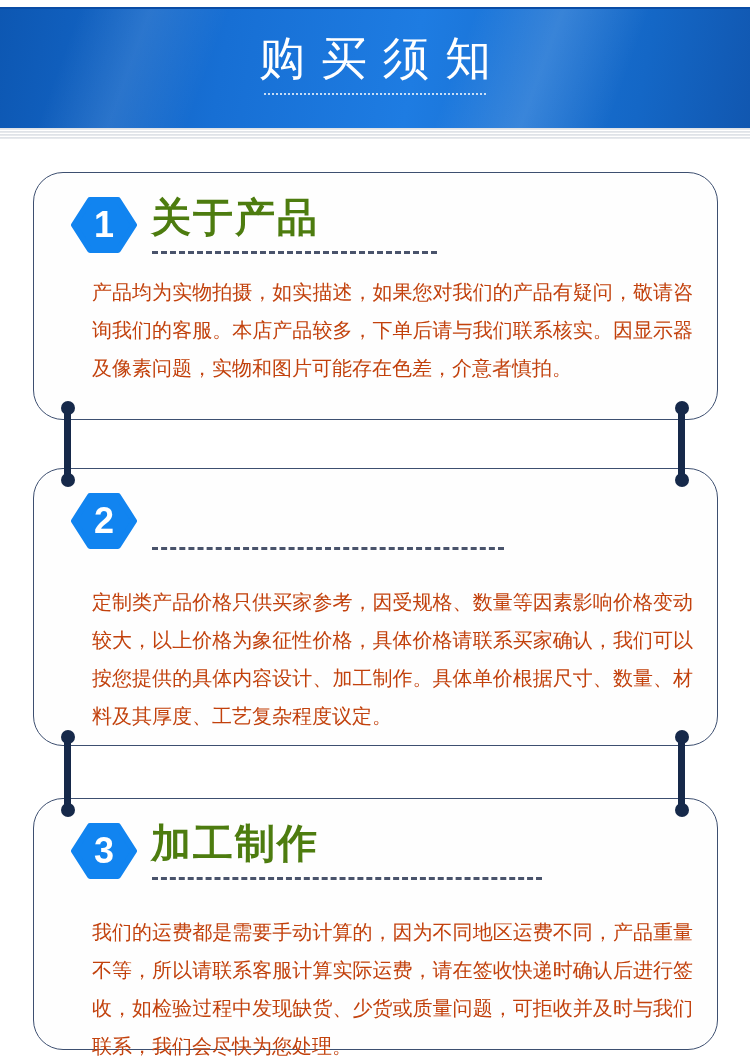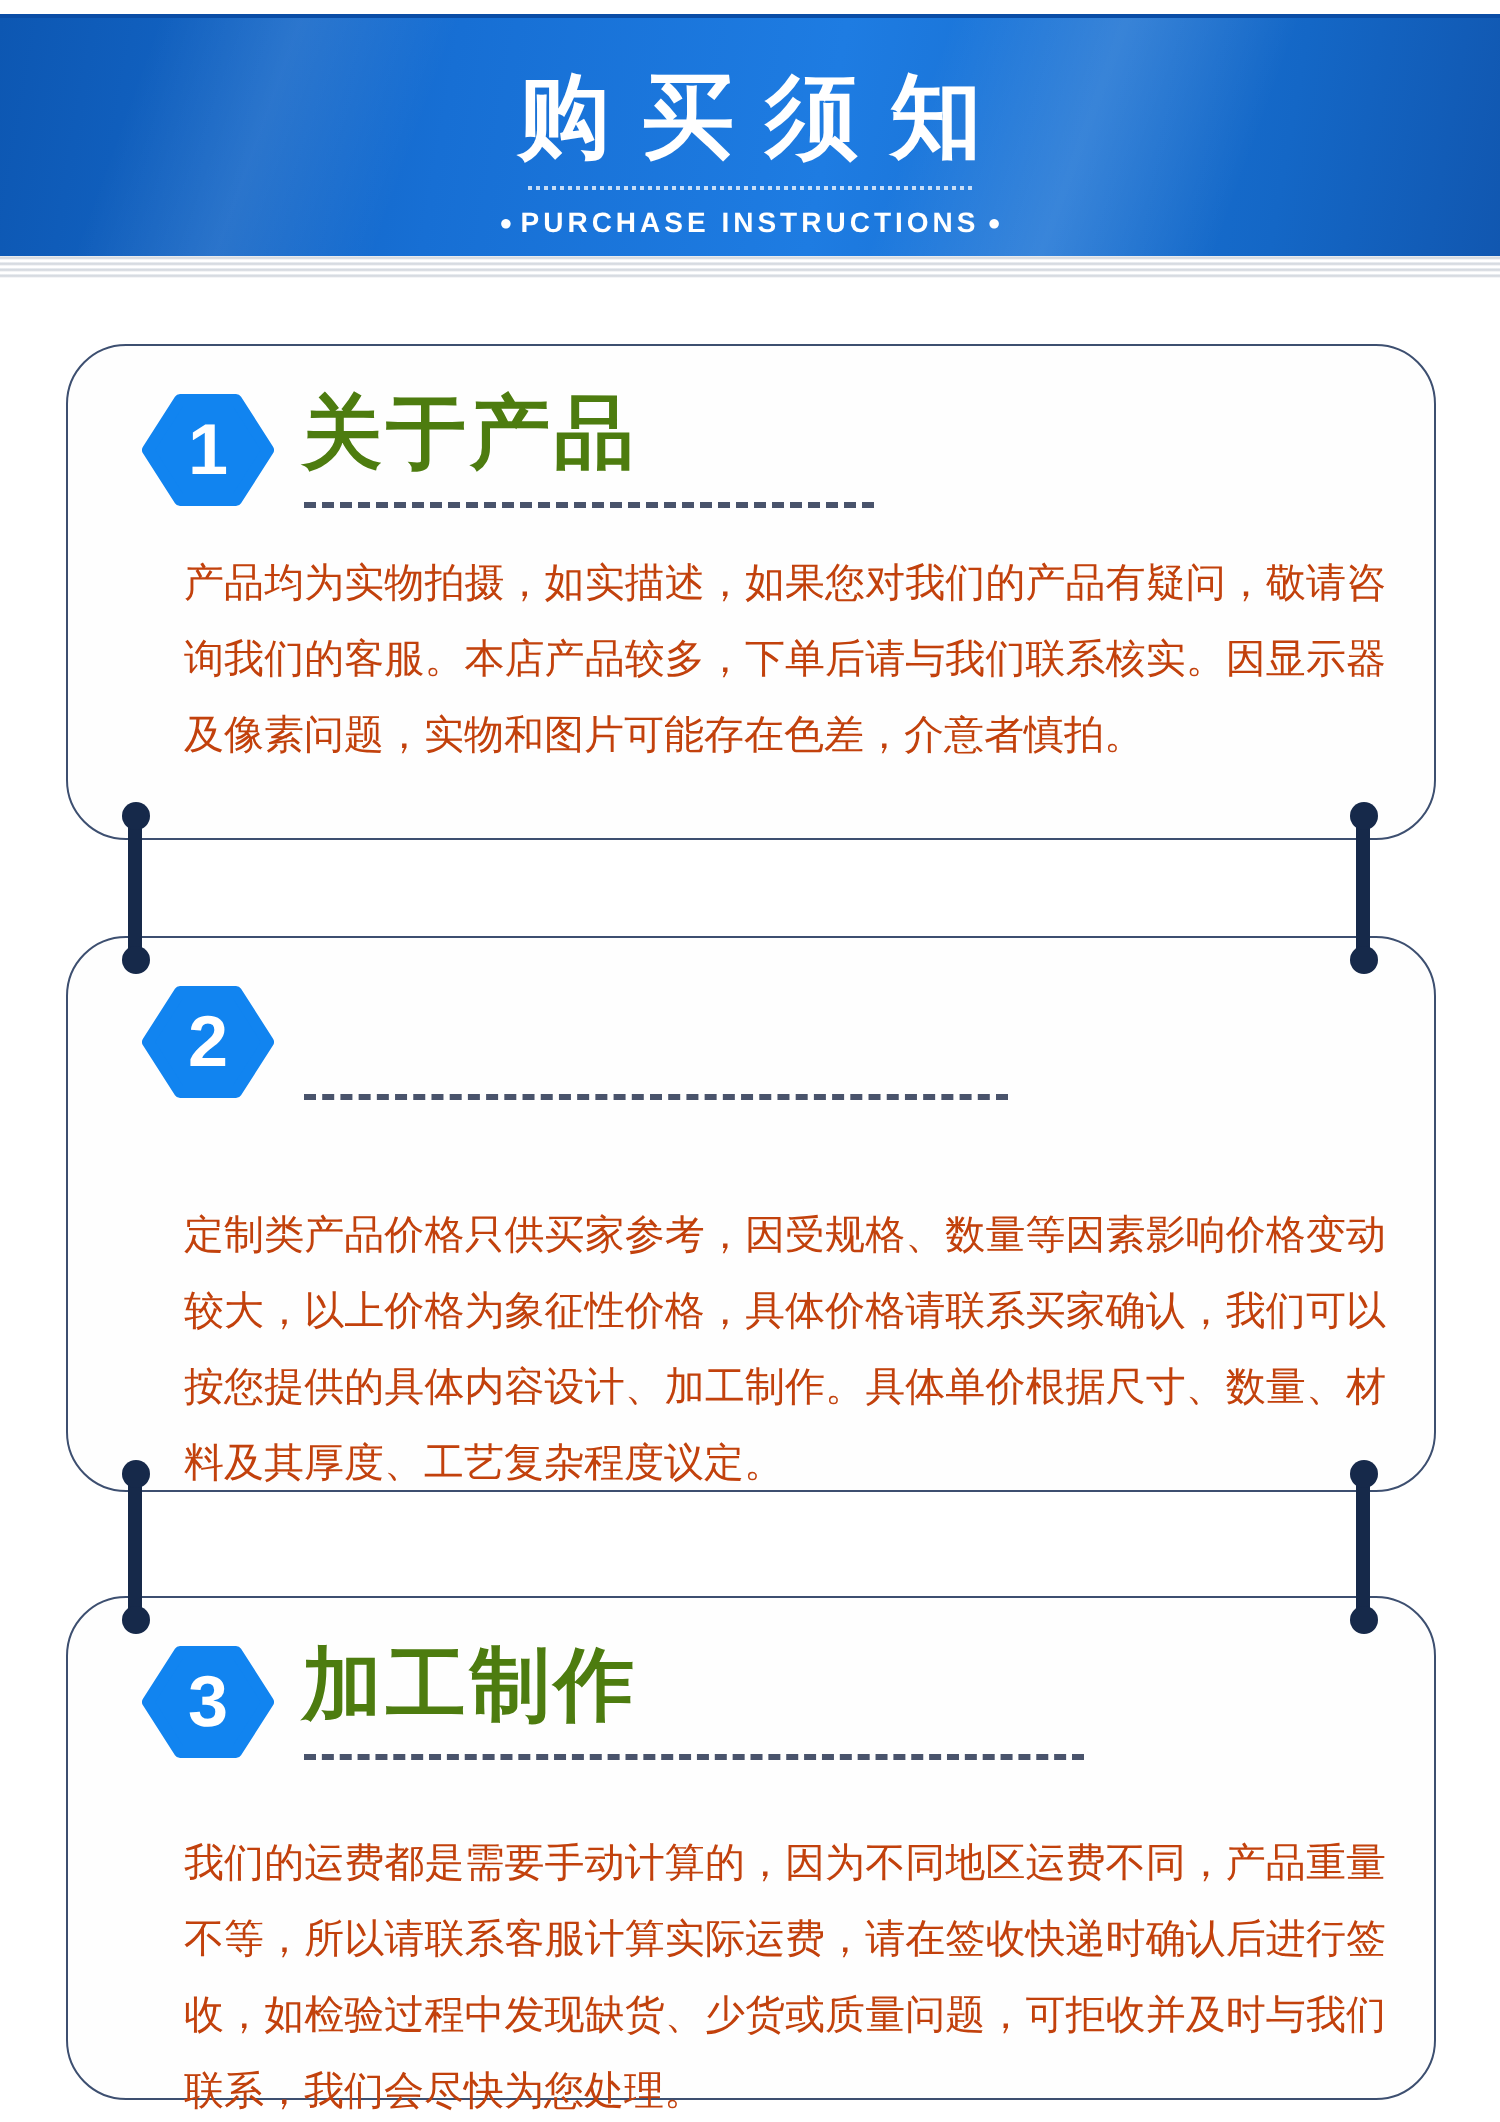--- a/index.html
+++ b/index.html
@@ -12,21 +12,21 @@
   .banner{
     position:absolute;top:7px;left:0;width:750px;height:121px;
     border-top:2px solid #0a4da6;box-sizing:border-box;
     background:
       linear-gradient(110deg, rgba(255,255,255,0) 60%, rgba(255,255,255,0.14) 71%, rgba(255,255,255,0) 82%),
       linear-gradient(110deg, rgba(255,255,255,0) 10%, rgba(255,255,255,0.10) 19%, rgba(255,255,255,0) 29%),
       linear-gradient(100deg, #0d57b2 0%, #176fd4 30%, #1e7ce2 55%, #1467c6 85%, #1157b0 100%);
   }
   .banner-title{
     margin-top:26px;text-align:center;color:#ffffff;
-    font-size:46px;font-weight:bold;letter-spacing:16px;text-indent:16px;
+    font-size:46px;font-weight:normal;letter-spacing:16px;text-indent:16px;
     line-height:1.0;
   }
   .banner-dotline{
     width:222px;height:0;margin:12px auto 8px auto;
     border-top:2px dotted rgba(255,255,255,0.75);
   }
   .banner-sub{
     text-align:center;color:#ffffff;font-size:14px;letter-spacing:2px;font-weight:bold;
   }
   .banner-sub .bullet{font-size:11px;vertical-align:1px;letter-spacing:0;padding:0 4px;}
@@ -63,21 +63,21 @@
   }
   .card1 .dash{width:285px;}
   .card2 .dash{width:352px;}
   .card3 .dash{width:390px;}
   .card-body{
     position:absolute;left:58px;width:601px;
     color:#c2410c;font-size:20px;line-height:38px;
     text-align:justify;letter-spacing:0;
   }
   .card1 .card-body{top:100px;}
-  .card2 .card-body{top:114px;margin-top:16px;}
+  .card2 .card-body{top:114px;}
   .card3 .card-body{top:114px;}
   
   .connector{
     position:absolute;width:7px;background:#16294a;border-radius:3px;z-index:5;
   }
   .connector::before,.connector::after{
     content:'';position:absolute;left:-3.5px;width:14px;height:14px;
     border-radius:50%;background:#16294a;
   }
   .connector::before{top:-7px;}
@@ -86,21 +86,20 @@
   .conn-b{top:737px;height:73px;}
   .conn-left{left:64px;}
   .conn-right{left:678px;}
 </style>
 </head>
 <body>
 
 <div class="banner">
   <div class="banner-title">购买须知</div>
   <div class="banner-dotline"></div>
-  <div class="banner-sub"><span class="bullet">●</span><span>PURCHASE INSTRUCTIONS</span><span class="bullet">●</span></div>
 </div>
 <div class="stripes"></div>
 
 <div class="card card1">
   <div class="badge">
     <svg width="66" height="58" viewBox="0 0 66 58">
       <polygon points="3,29 19,4 47,4 63,29 47,54 19,54" fill="#1184f0" stroke="#1184f0" stroke-width="6" stroke-linejoin="round"></polygon>
     </svg>
     <span class="num">1</span>
   </div>

